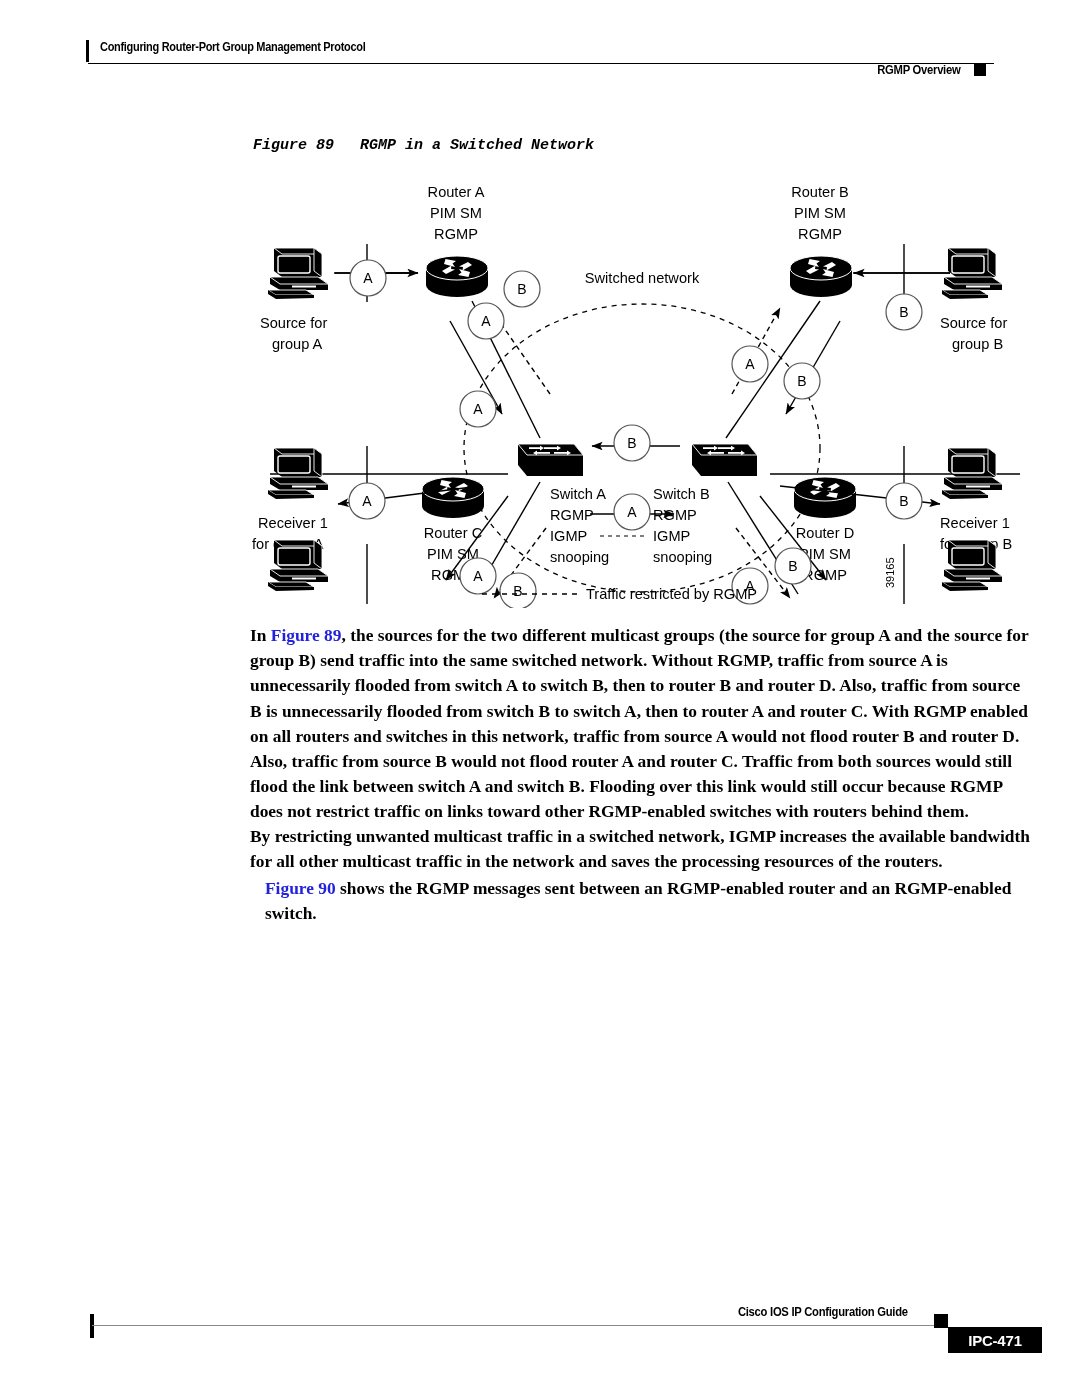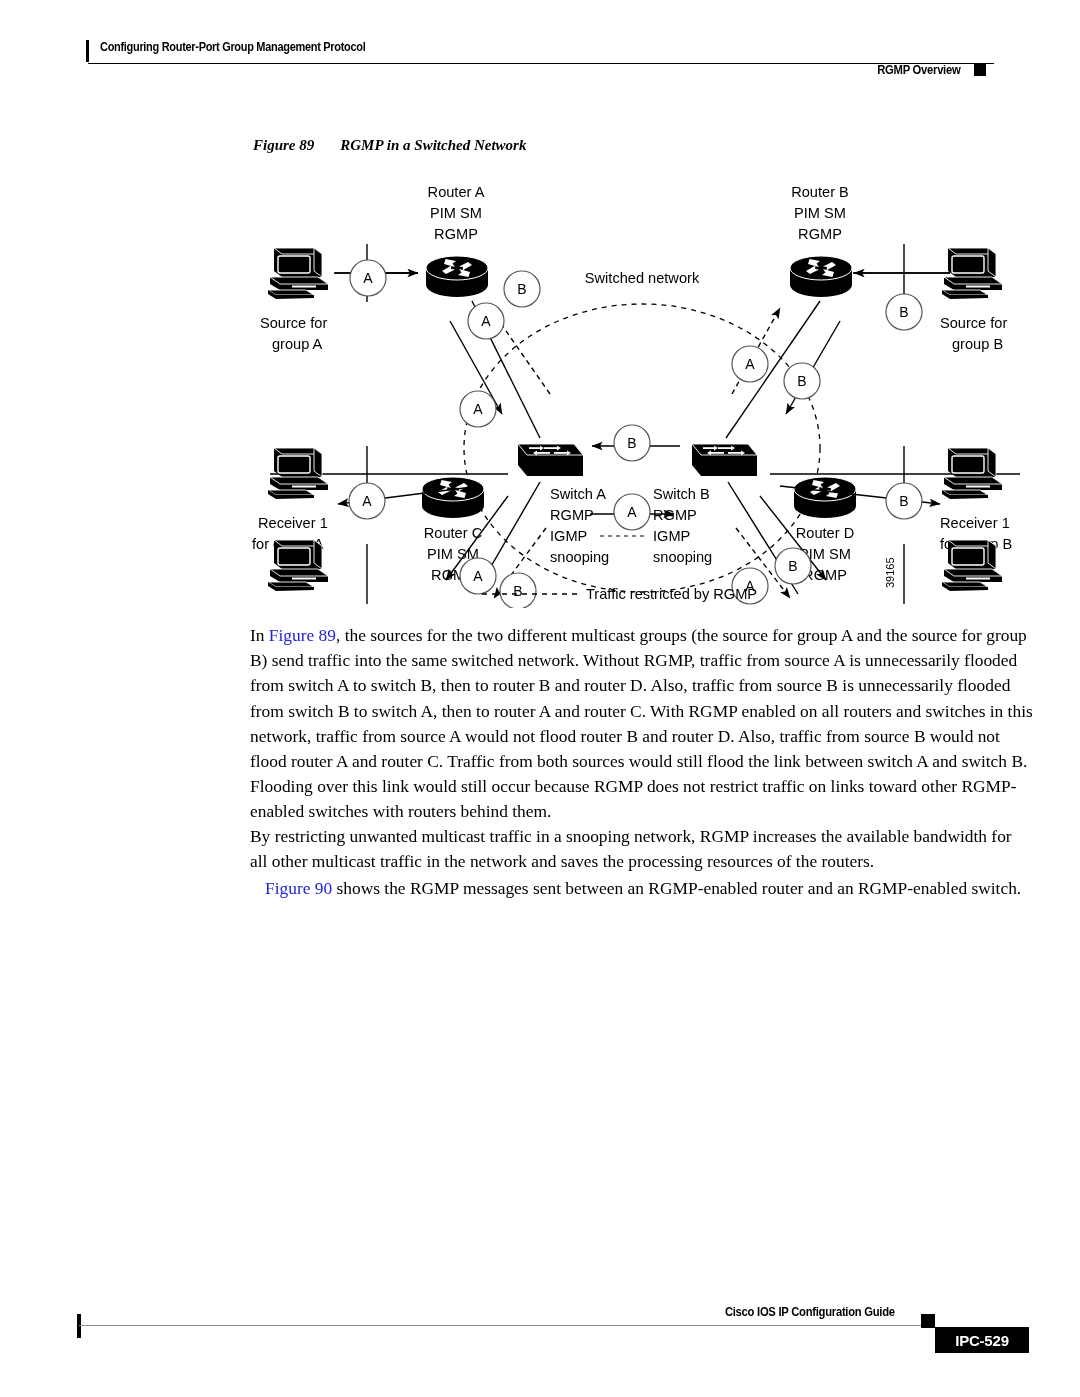--- a/index.html
+++ b/index.html
@@ -72,21 +72,21 @@
     width: 12px;
     height: 12px;
     background: #000;
   }
 
   
   .figure-caption {
     position: absolute;
     left: 253px;
     top: 137px;
-    font-family: Liberation Serif, serif;
+    font-family: Liberation Mono, monospace;
     font-style: italic;
     font-weight: bold;
     font-size: 15px;
     white-space: nowrap;
   }
   .figure-caption .fig-num { margin-right: 26px; }
 
   
   .figure-area {
     position: absolute;
@@ -99,32 +99,33 @@
 
   
   .body-block {
     position: absolute;
     left: 250px;
     width: 783px;
     font-size: 17.4px;
     line-height: 25.2px;
     text-align: left;
     color: #000;
+    font-weight: bold;
   }
   .p1 { top: 623px; }
   .p2 { top: 824px; }
   .p3 { top: 876px; margin-left: 15px; }
   .xref {
     color: #2222dd;
   }
 
   
   .page-footer {
     position: absolute;
-    left: 77px;
+    left: 90px;
     bottom: 37px;
     width: 930px;
     height: 60px;
   }
   .footer-tick {
     position: absolute;
     left: 0;
     top: 14px;
     width: 4px;
     height: 24px;
@@ -444,25 +445,25 @@
   <text class="dg" x="336" y="443">Traffic restricted by RGMP</text>
 
   <text class="dg-id" x="644" y="432" transform="rotate(-90 644 432)">39165</text>
 </svg>
 </div>
 
 <div class="body-block p1">
   <span>In </span><span class="xref">Figure 89</span><span>, the sources for the two different multicast groups (the source for group A and the source for group B) send traffic into the same switched network. Without RGMP, traffic from source A is unnecessarily flooded from switch A to switch B, then to router B and router D. Also, traffic from source B is unnecessarily flooded from switch B to switch A, then to router A and router C. With RGMP enabled on all routers and switches in this network, traffic from source A would not flood router B and router D. Also, traffic from source B would not flood router A and router C. Traffic from both sources would still flood the link between switch A and switch B. Flooding over this link would still occur because RGMP does not restrict traffic on links toward other RGMP-enabled switches with routers behind them.</span>
 </div>
 
-<div class="body-block p2">By restricting unwanted multicast traffic in a snooping network, RGMP increases the available bandwidth for all other multicast traffic in the network and saves the processing resources of the routers.</div>
+<div class="body-block p2">By restricting unwanted multicast traffic in a switched network, IGMP increases the available bandwidth for all other multicast traffic in the network and saves the processing resources of the routers.</div>
 
 <div class="body-block p3">
   <span class="xref">Figure 90</span><span> shows the RGMP messages sent between an RGMP-enabled router and an RGMP-enabled switch.</span>
 </div>
 
 <div class="page-footer">
   <div class="footer-tick"></div>
   <div class="footer-rule"></div>
   <div class="footer-title">Cisco IOS IP Configuration Guide</div>
   <div class="footer-square"></div>
-  <div class="footer-pagebox">IPC-529</div>
+  <div class="footer-pagebox">IPC-471</div>
 </div>
 
 </body></html>

